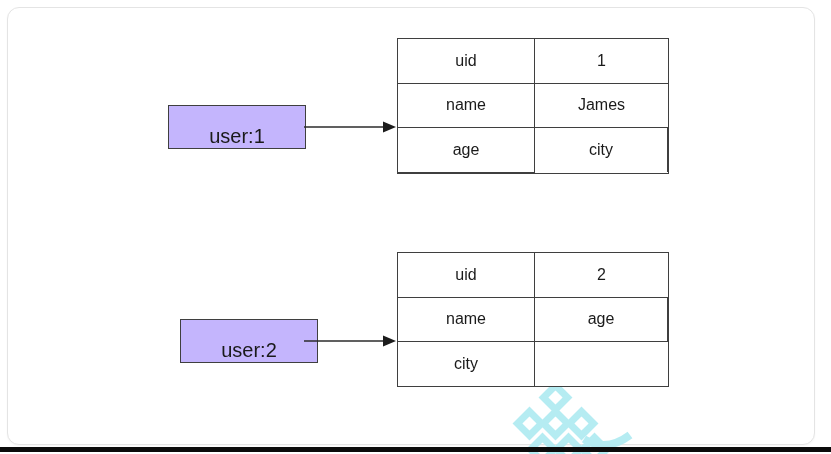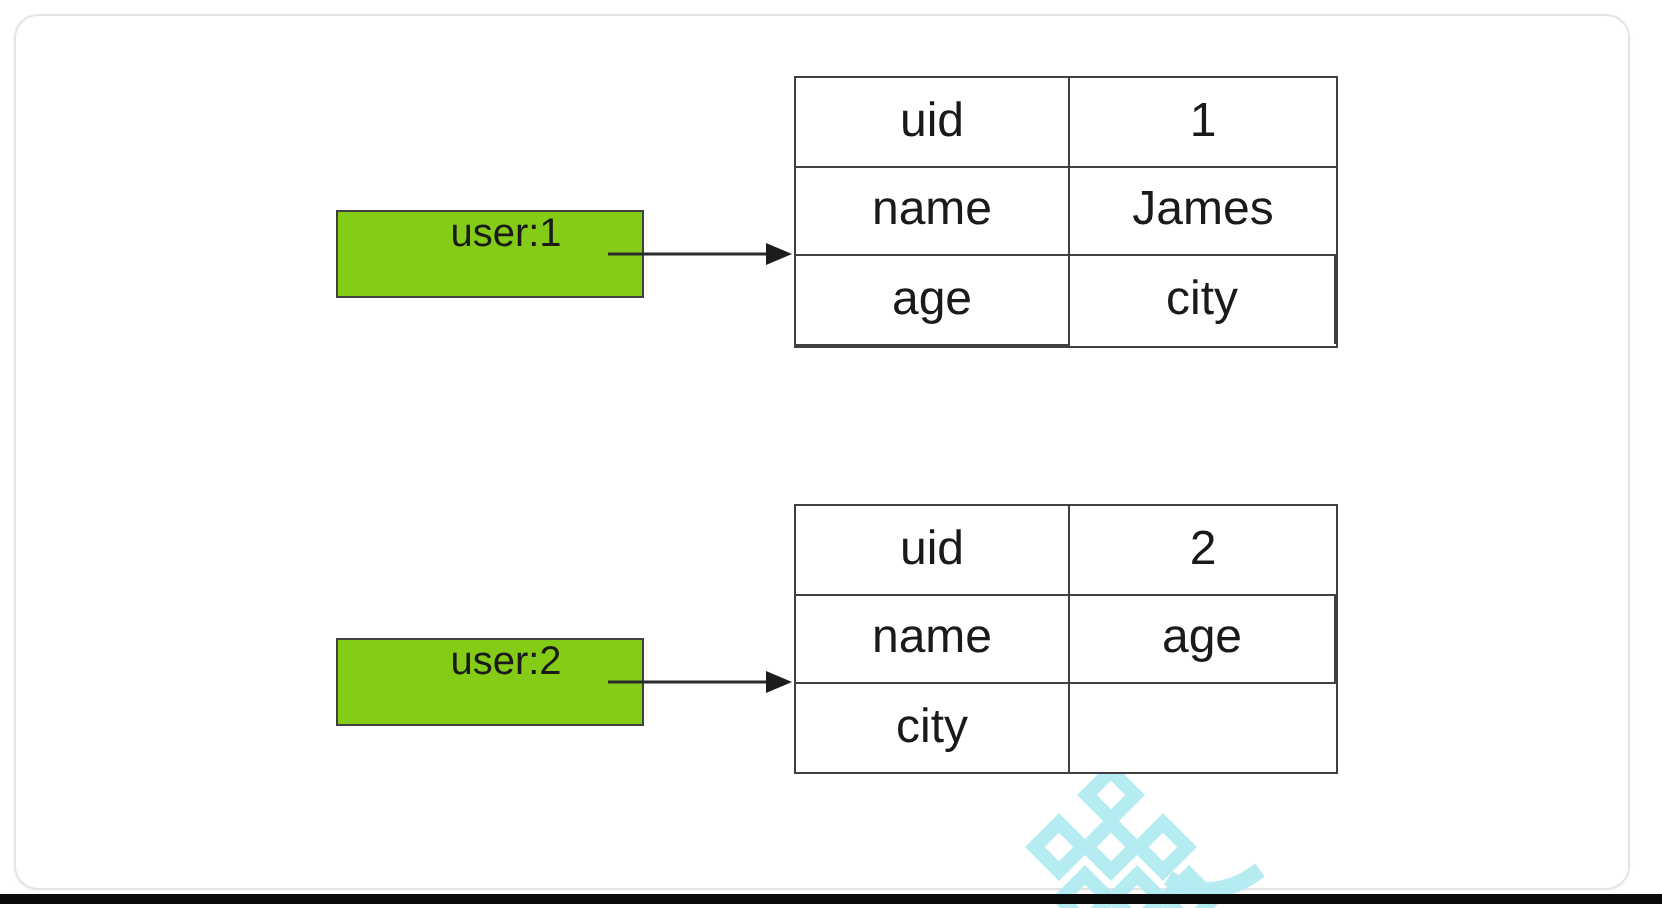--- a/index.html
+++ b/index.html
@@ -9,40 +9,39 @@
     font-family:"Liberation Sans","DejaVu Sans",sans-serif;
     color:#1a1a1a;
   }
   .card{
     position:absolute;left:7px;top:7px;width:806px;height:436px;
     background:#ffffff;border:1px solid #e4e4e4;border-radius:12px;
     box-shadow:0 1px 2px rgba(0,0,0,0.04);
   }
   .key-box{
     position:absolute;width:136px;height:42px;
-    border:1.5px solid #3f3f3f;background:#84cc16;
-    display:flex;align-items:flex-start;justify-content:center;
+    border:1.5px solid #3f3f3f;background:#c4b5fd;
+    display:flex;align-items:flex-end;justify-content:center;
     font-size:20px;
-    padding-left:16px;
   }
   .key-box.b1{left:160px;top:97px;}
-  .key-box.b2{left:160px;top:311px;}
+  .key-box.b2{left:172px;top:311px;}
   .arrow{position:absolute;width:94px;height:16px;}
   .arrow.a1{left:295px;top:111px;}
   .arrow.a2{left:295px;top:325px;}
   .hash-table{
     position:absolute;width:270px;
     border:1.5px solid #3f3f3f;background:#ffffff;
     display:grid;grid-template-columns:137px 1fr;
   }
   .hash-table.t1{left:389px;top:30px;}
   .hash-table.t2{left:389px;top:244px;}
   .cell{
     height:43.5px;display:flex;align-items:center;justify-content:center;
-    font-size:24px;border-bottom:1.5px solid #3f3f3f;background:transparent;
+    font-size:16px;border-bottom:1.5px solid #3f3f3f;background:transparent;
   }
   .cell.field{border-right:1.5px solid #3f3f3f;}
   .cell.last{border-bottom:none;}
   .watermark{
     position:absolute;left:498px;top:387px;width:140px;height:67px;
     pointer-events:none;opacity:.95;
   }
   .bottom-bar{
     position:absolute;left:0;top:447px;width:831px;height:5px;
     background:#0b0b0b;

